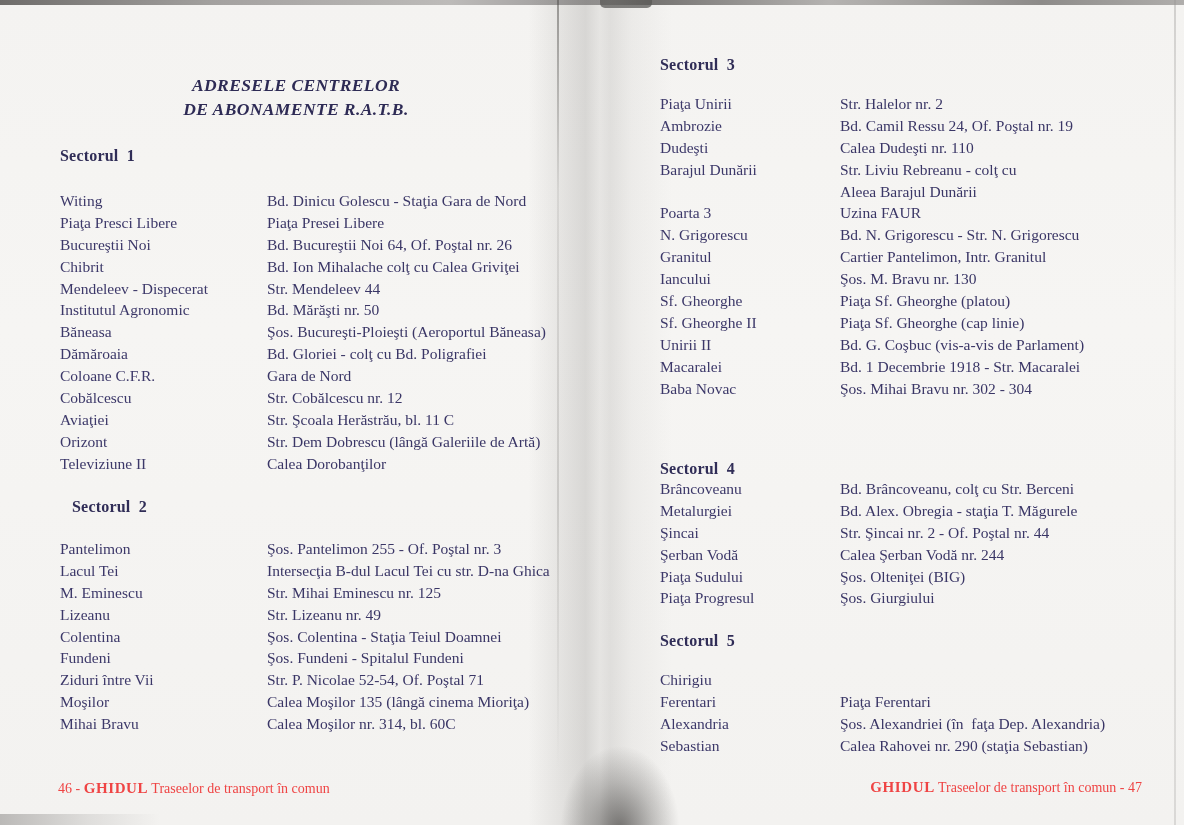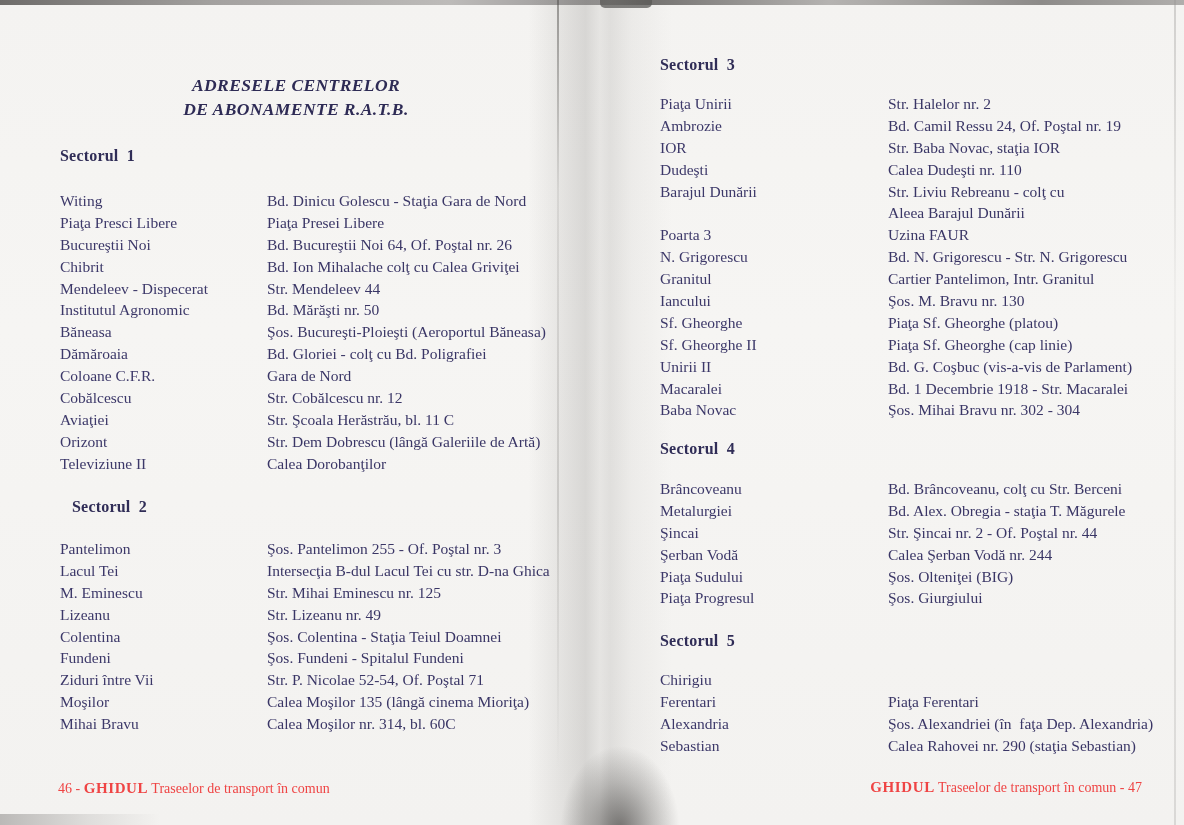--- a/index.html
+++ b/index.html
@@ -72,42 +72,42 @@
   }
   .rows { position: absolute; }
   .row {
     display: grid;
     height: 21.9px;
     font-size: 15.5px;
     align-items: baseline;
   }
   .row span { white-space: pre; }
   .rows-left .row  { grid-template-columns: 183px 1fr; gap: 24px; }
-  .rows-right .row { grid-template-columns: 180px 1fr; gap: 48px; }
+  .rows-right .row { grid-template-columns: 180px 1fr; }
   .entry-name { color: #3c3869; }
   .entry-address { color: #3a3666; }
 
   .footer {
     position: absolute;
     font-size: 14px;
     color: #ef4444;
     white-space: pre;
     margin-left: 20px;
   }
   .footer .brand {
     font-weight: bold; font-size: 15px; letter-spacing: 0.6px;
   }
   .footer-left  { left: 38px;  top: 780px; }
   .footer-right { right: 42px; top: 779px; text-align: left; }
 
   
   #h-s1 { left: 60px;  top: 147px; }
   #h-s2 { left: 72px;  top: 498px; }
   #h-s3 { left: 660px; top: 56px;  }
-  #h-s4 { left: 660px; top: 440px; }
+  #h-s4 { left: 660px; top: 460px; }
   #h-s5 { left: 660px; top: 632px; }
 
   
   #r-s1 { left: 60px;  top: 192px; width: 506px; }
   #r-s2 { left: 60px;  top: 540px; width: 506px; }
   #r-s3 { left: 660px; top: 95px;  width: 505px; }
   #r-s4 { left: 660px; top: 480px; width: 505px; }
   #r-s5 { left: 660px; top: 671px; width: 512px; }
 </style>
 </head>
@@ -253,24 +253,20 @@
     <div class="row">
       <span class="entry-name">Piaţa Unirii</span>
       <span class="entry-address">Str. Halelor nr. 2</span>
     </div>
 
     <div class="row">
       <span class="entry-name">Ambrozie</span>
       <span class="entry-address">Bd. Camil Ressu 24, Of. Poştal nr. 19</span>
     </div>
 
-    <div class="row">
-      <span class="entry-name">IOR</span>
-      <span class="entry-address">Str. Baba Novac, staţia IOR</span>
-    </div>
 
     <div class="row">
       <span class="entry-name">Dudeşti</span>
       <span class="entry-address">Calea Dudeşti nr. 110</span>
     </div>
 
     <div class="row">
       <span class="entry-name">Barajul Dunării</span>
       <span class="entry-address">Str. Liviu Rebreanu - colţ cu</span>
     </div>

